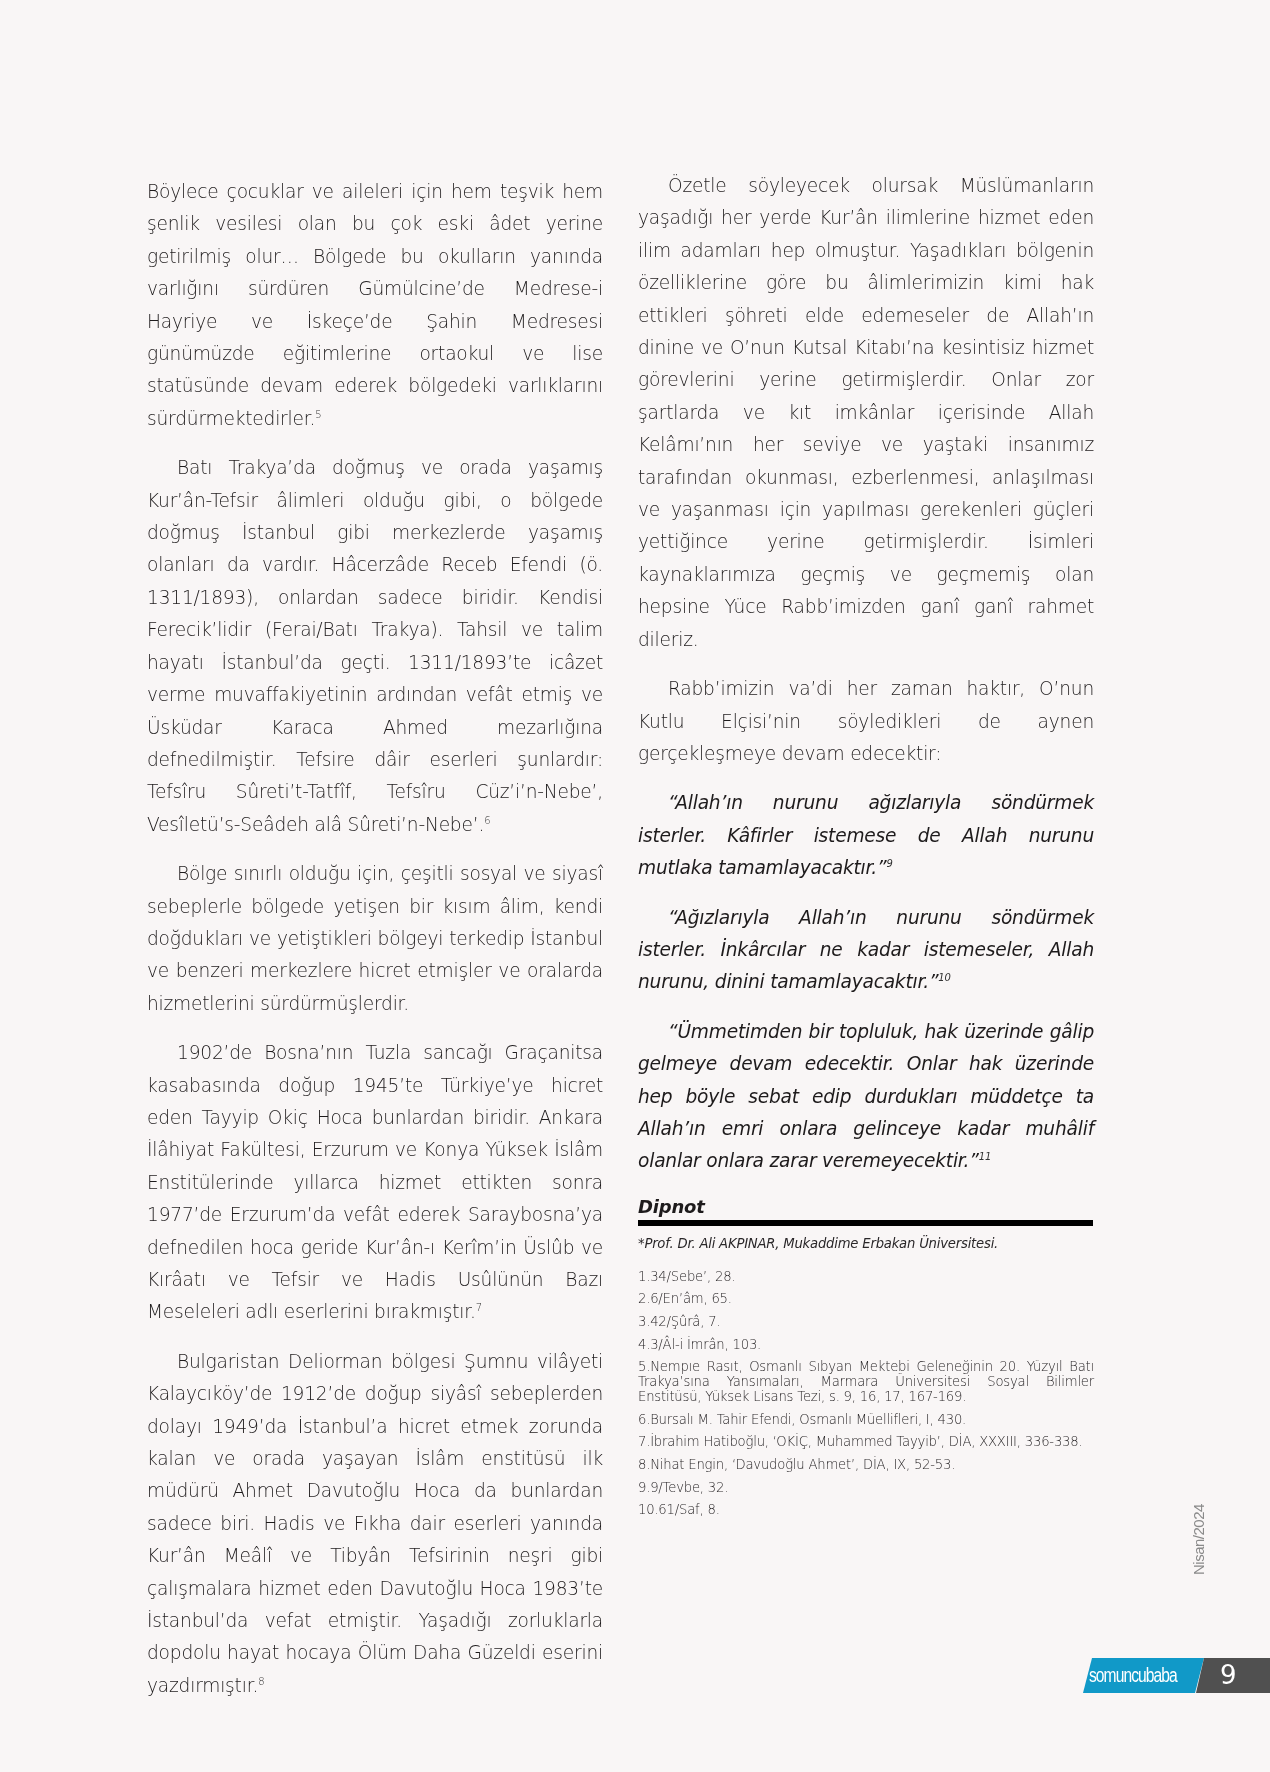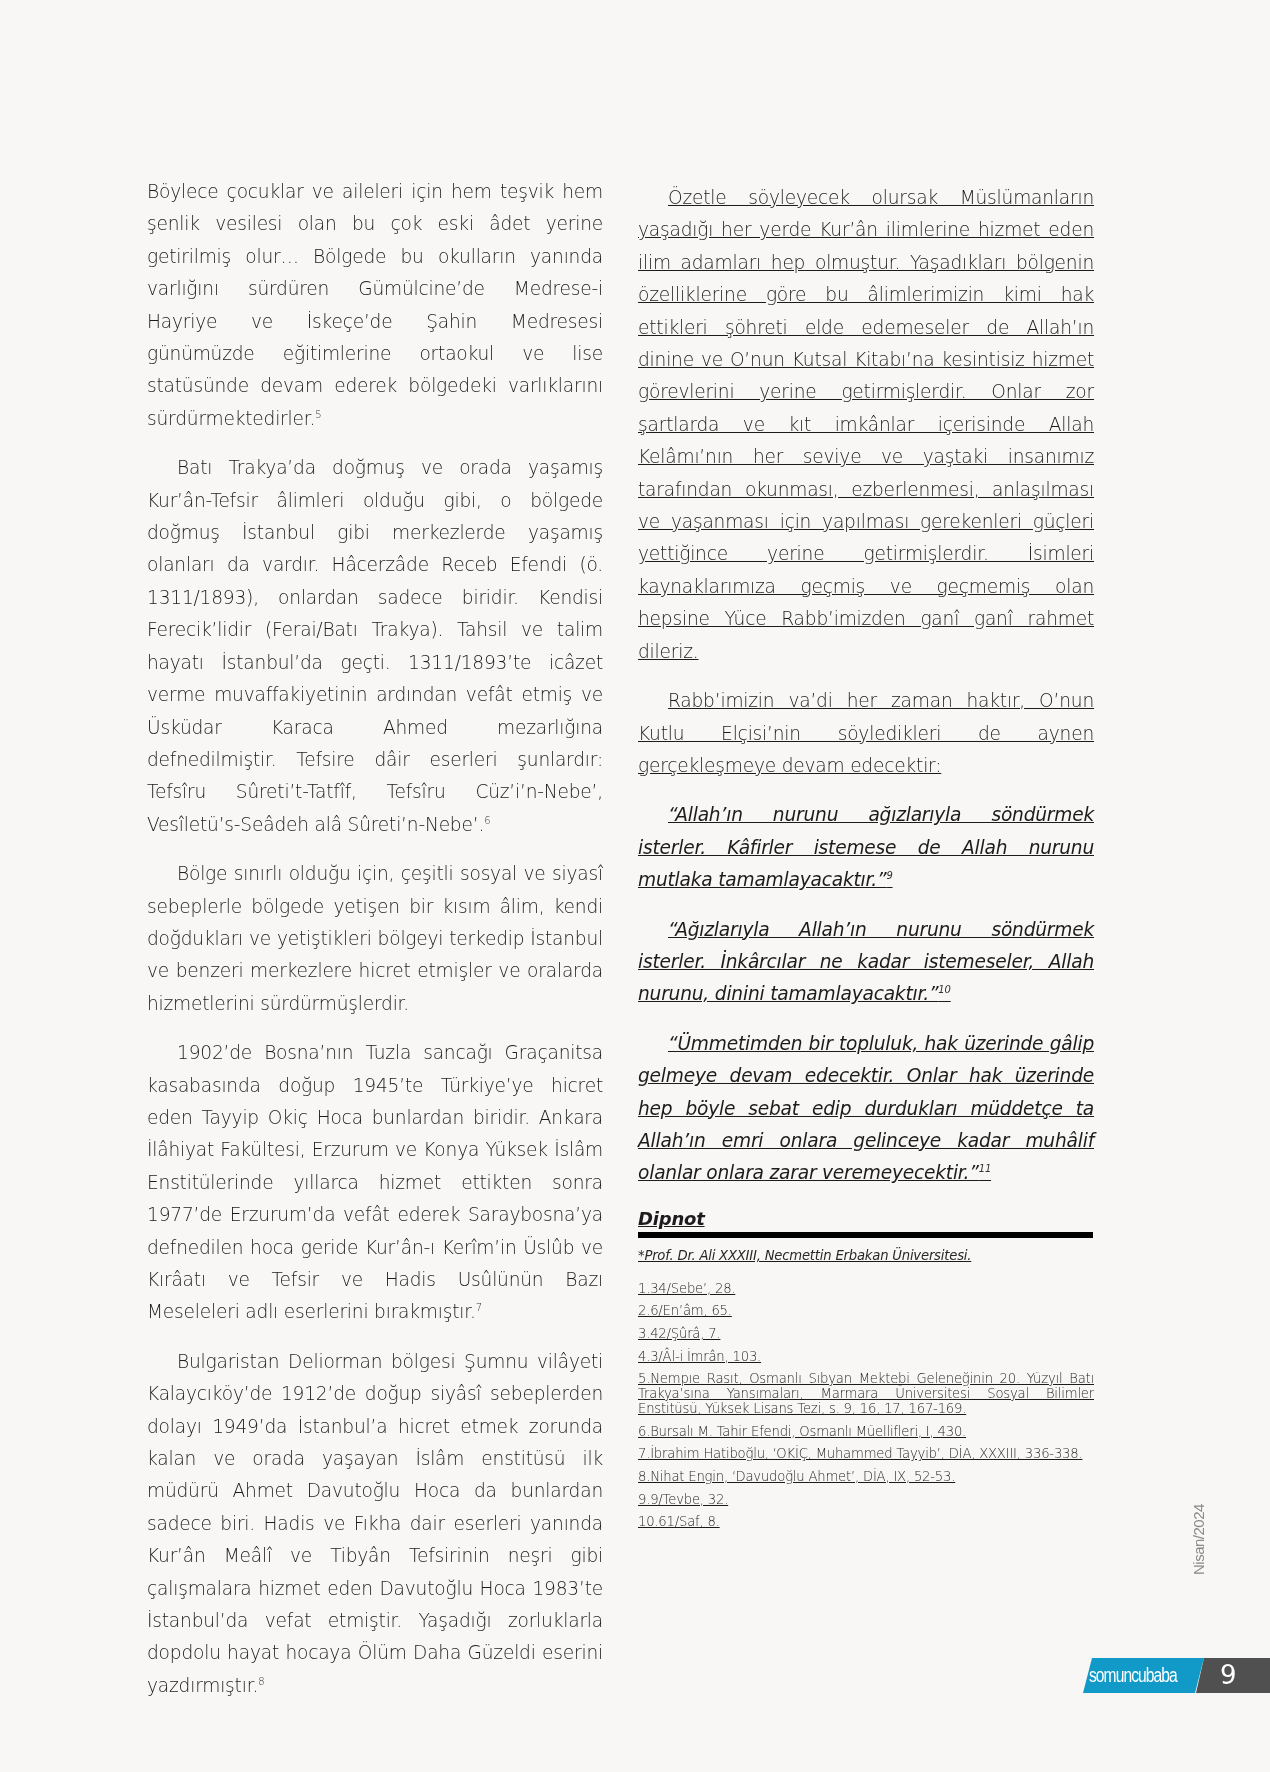--- a/index.html
+++ b/index.html
@@ -13,21 +13,21 @@
   .col {
     position: absolute;
     width: 456px;
     font-size: 18.6px;
     line-height: 32.4px;
     text-align: justify;
     font-weight: 300;
     letter-spacing: -0.2px;
   }
   #col-left  { left: 147px; top: 176px; }
-  #col-right { left: 638px; top: 182px; text-decoration: underline; }
+  #col-right { left: 638px; top: 170px; }
   .col p { margin: 0 0 17px 0; text-indent: 30px; }
   .col p.noindent { text-indent: 0; }
   .col p.quote { font-style: italic; }
   sup { font-size: 10px; vertical-align: 7px; line-height: 0; color: #333; }
   .dipnot-title {
     font-family: "DejaVu Sans", sans-serif;
     font-weight: bold; font-style: italic;
     font-size: 18px;
     line-height: 24px;
     margin-top: 2px;
@@ -86,21 +86,21 @@
 
 <div id="col-right" class="col">
   <p><span>Özetle söyleyecek olursak Müslümanların yaşadığı her yerde Kur’ân ilimlerine hizmet eden ilim adamları hep olmuştur. Yaşadıkları bölgenin özelliklerine göre bu âlimlerimizin kimi hak ettikleri şöhreti elde edemeseler de Allah’ın dinine ve O’nun Kutsal Kitabı’na kesintisiz hizmet görevlerini yerine getirmişlerdir. Onlar zor şartlarda ve kıt imkânlar içerisinde Allah Kelâmı’nın her seviye ve yaştaki insanımız tarafından okunması, ezberlenmesi, anlaşılması ve yaşanması için yapılması gerekenleri güçleri yettiğince yerine getirmişlerdir. İsimleri kaynaklarımıza geçmiş ve geçmemiş olan hepsine Yüce Rabb’imizden ganî ganî rahmet dileriz.</span></p>
   <p><span>Rabb’imizin va’di her zaman haktır, O’nun Kutlu Elçisi’nin söyledikleri de aynen gerçekleşmeye devam edecektir:</span></p>
   <p class="quote"><span>“Allah’ın nurunu ağızlarıyla söndürmek isterler. Kâfirler istemese de Allah nurunu mutlaka tamamlayacaktır.”</span><sup>9</sup></p>
   <p class="quote"><span>“Ağızlarıyla Allah’ın nurunu söndürmek isterler. İnkârcılar ne kadar istemeseler, Allah nurunu, dinini tamamlayacaktır.”</span><sup>10</sup></p>
   <p class="quote"><span>“Ümmetimden bir topluluk, hak üzerinde gâlip gelmeye devam edecektir. Onlar hak üzerinde hep böyle sebat edip durdukları müddetçe ta Allah’ın emri onlara gelinceye kadar muhâlif olanlar onlara zarar veremeyecektir.”</span><sup>11</sup></p>
 
   <div class="dipnot-title">Dipnot</div>
   <div class="footnotes">
-    <div class="author">*Prof. Dr. Ali XXXIII, Necmettin Erbakan Üniversitesi.</div>
+    <div class="author">*Prof. Dr. Ali AKPINAR, Mukaddime Erbakan Üniversitesi.</div>
     <div class="fn">1.34/Sebe’, 28.</div>
     <div class="fn">2.6/En’âm, 65.</div>
     <div class="fn">3.42/Şûrâ, 7.</div>
     <div class="fn">4.3/Âl-i İmrân, 103.</div>
     <div class="fn">5.Nempıe Rasıt, Osmanlı Sıbyan Mektebi Geleneğinin 20. Yüzyıl Batı Trakya’sına Yansımaları, Marmara Üniversitesi Sosyal Bilimler Enstitüsü, Yüksek Lisans Tezi, s. 9, 16, 17, 167-169.</div>
     <div class="fn">6.Bursalı M. Tahir Efendi, Osmanlı Müellifleri, I, 430.</div>
     <div class="fn">7.İbrahim Hatiboğlu, ‘OKİÇ, Muhammed Tayyib’, DİA, XXXIII, 336-338.</div>
     <div class="fn">8.Nihat Engin, ‘Davudoğlu Ahmet’, DİA, IX, 52-53.</div>
     <div class="fn">9.9/Tevbe, 32.</div>
     <div class="fn">10.61/Saf, 8.</div>

